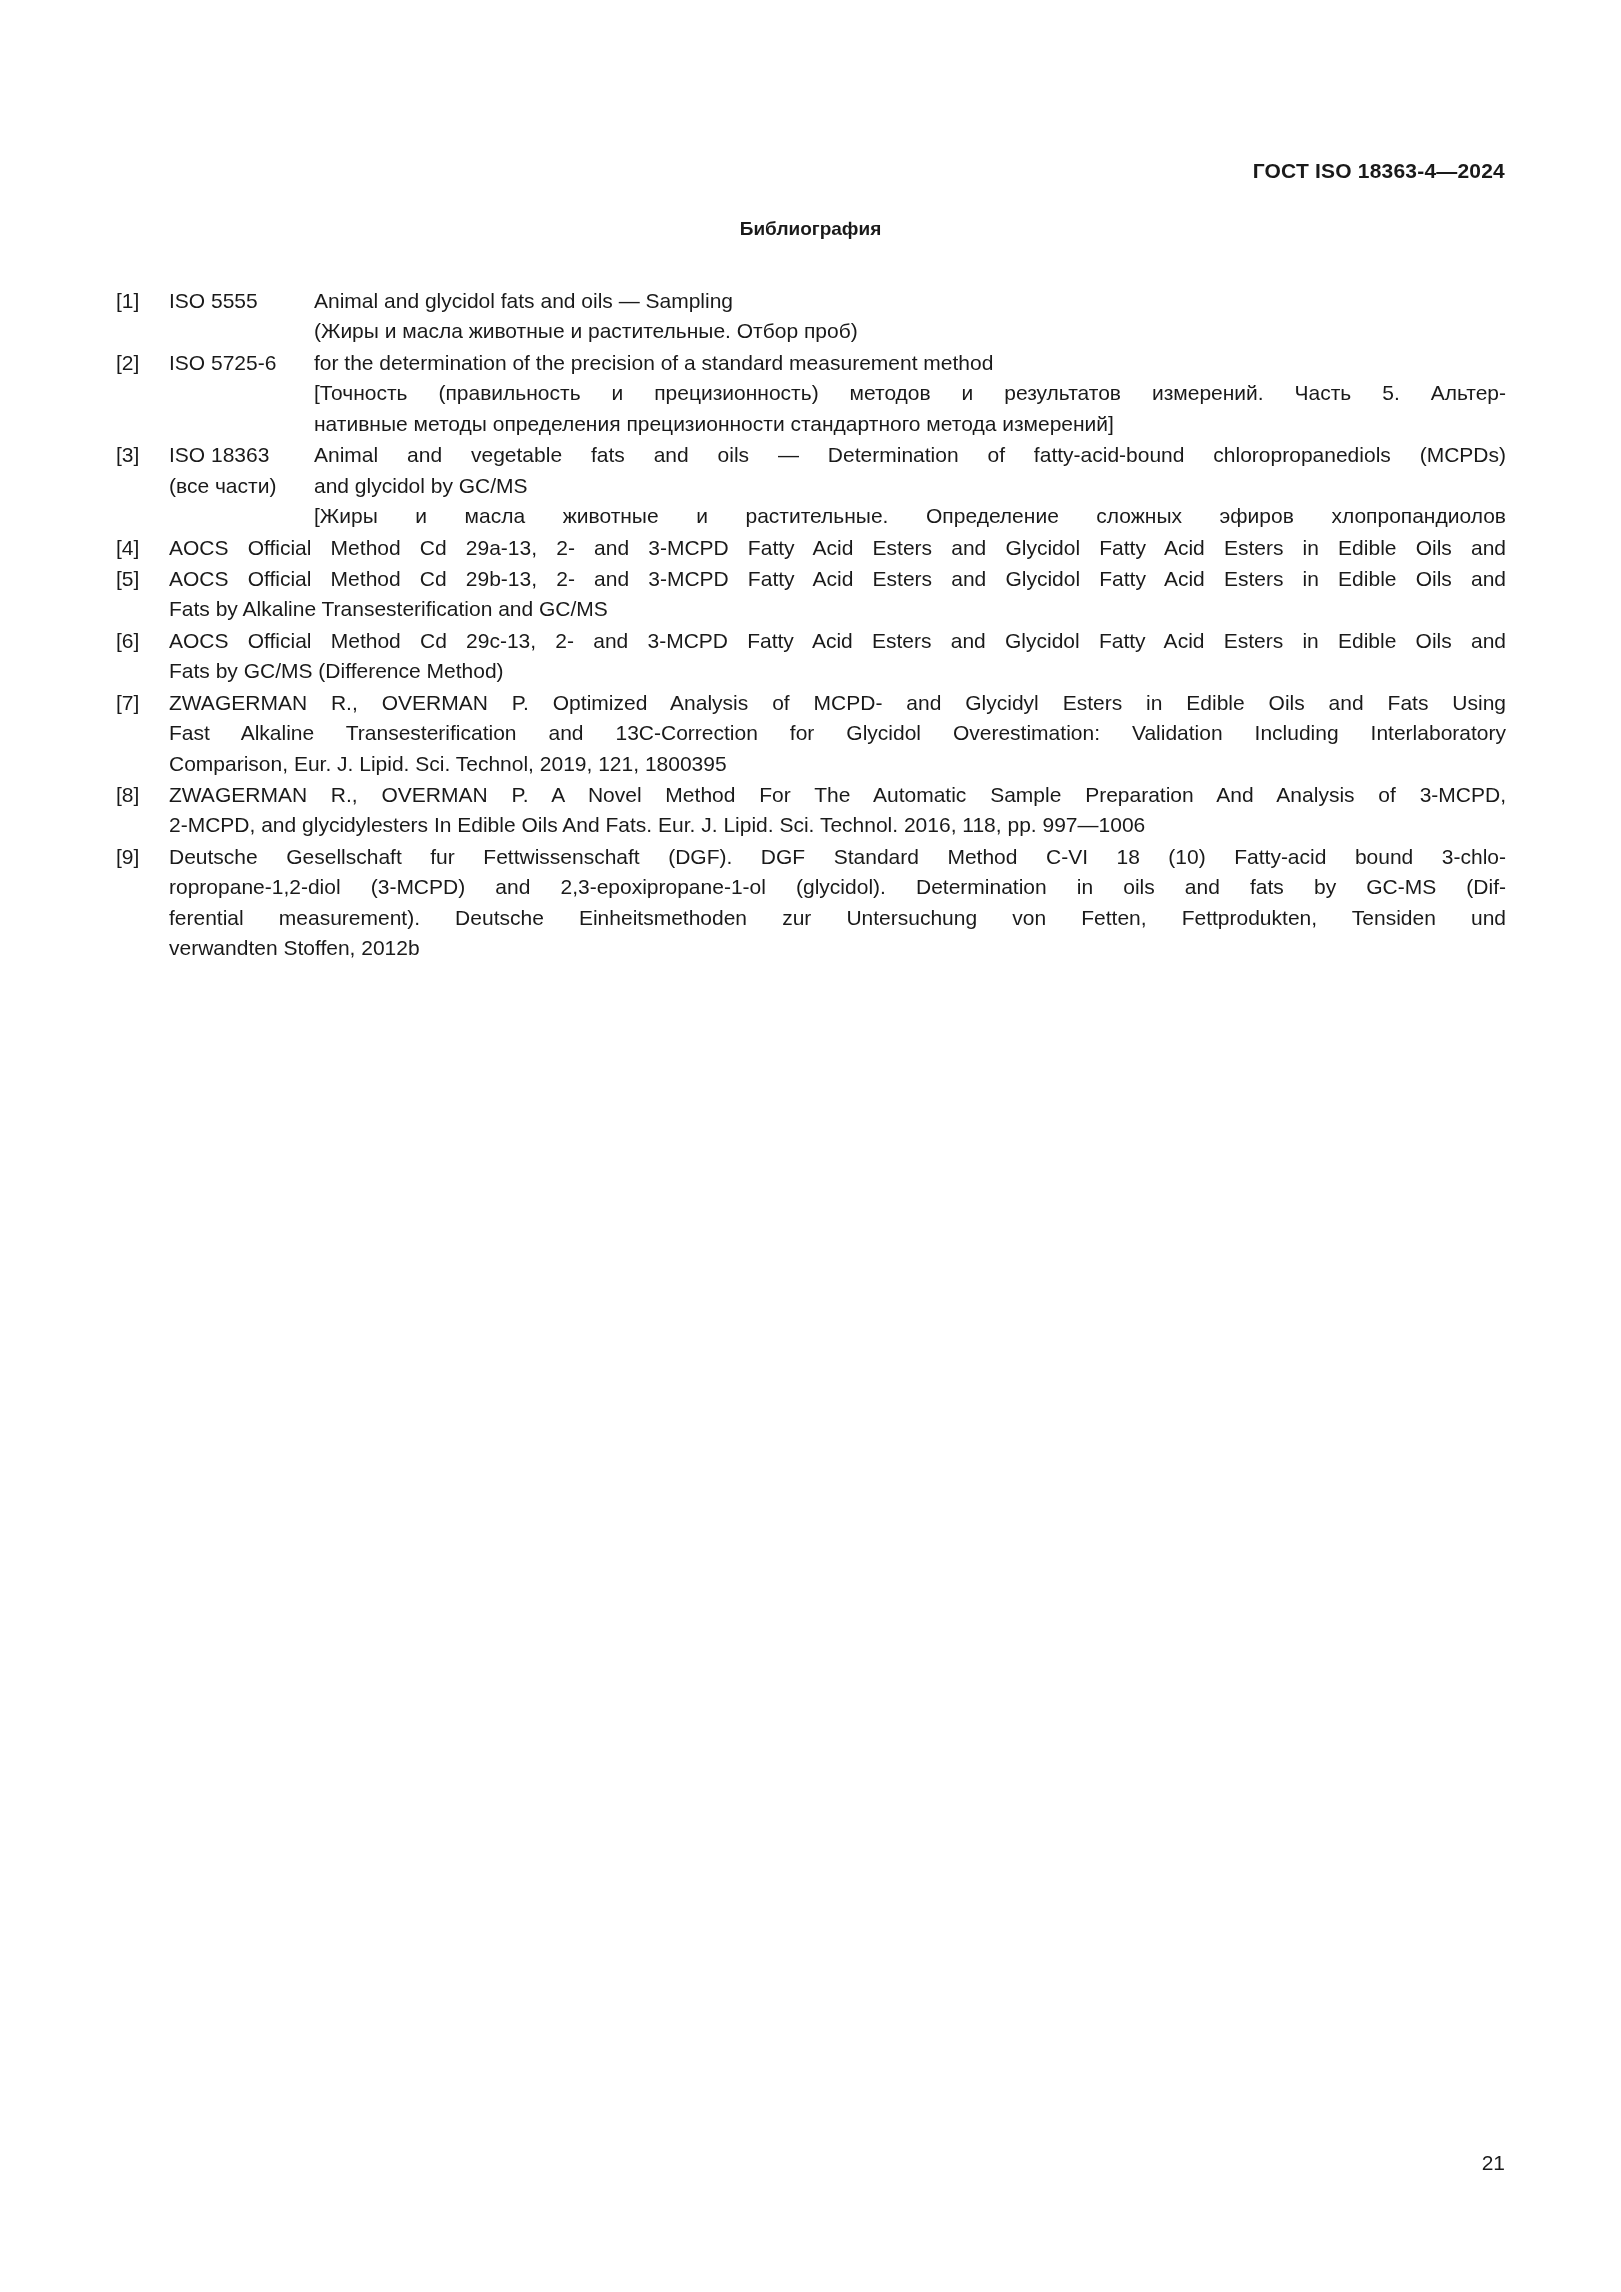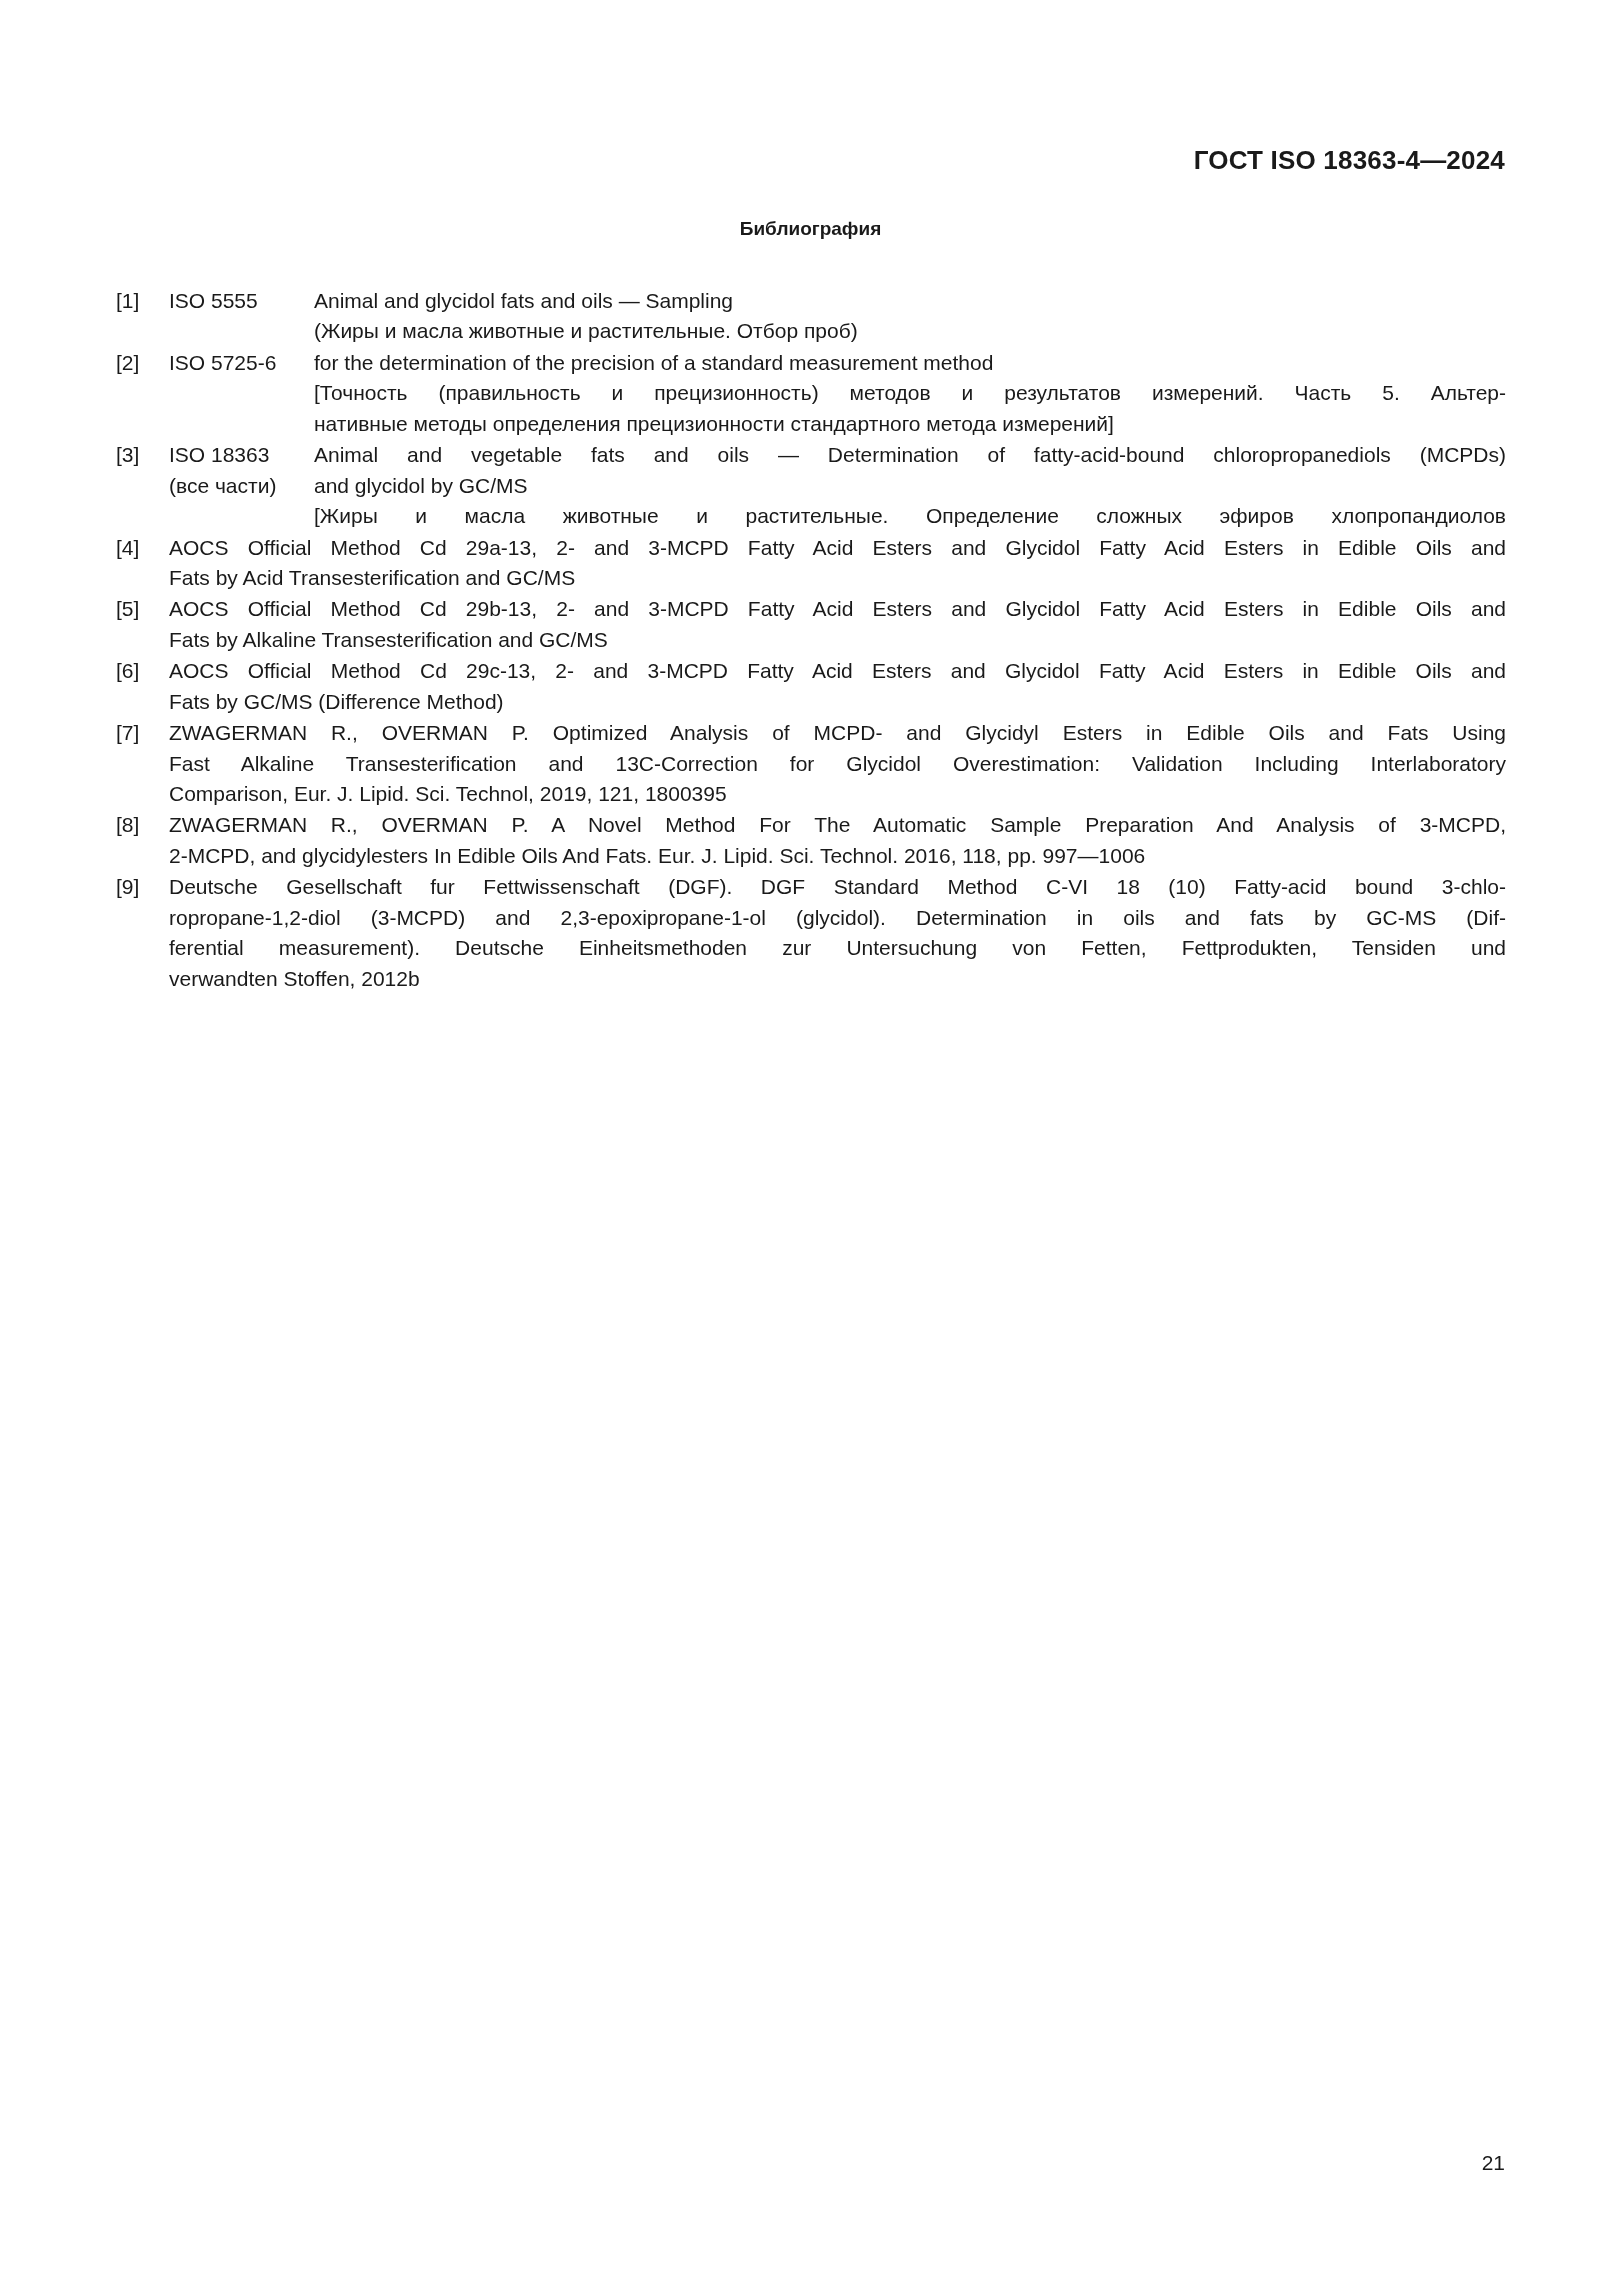--- a/index.html
+++ b/index.html
@@ -14,23 +14,23 @@
   .page {
     position: relative;
     width: 1621px;
     height: 2293px;
     margin: 0 auto;
     background: #ffffff;
     box-sizing: border-box;
   }
   .header {
     position: absolute;
-    top: 145px;
+    top: 159px;
     right: 116px;
-    font-size: 26px;
+    font-size: 21px;
     font-weight: bold;
     letter-spacing: 0.2px;
     white-space: nowrap;
   }
   .doc-title {
     position: absolute;
     top: 218px;
     left: 0;
     right: 0;
     text-align: center;
@@ -120,21 +120,20 @@
         <span class="line just">Animal and vegetable fats and oils — Determination of fatty-acid-bound chloropropanediols (MCPDs)</span>
         <span class="line">and glycidol by GC/MS</span>
         <span class="line just">[Жиры и масла животные и растительные. Определение сложных эфиров хлопропандиолов</span>
       </div>
     </div>
 
     <div class="entry">
       <div class="num">[4]</div>
       <div class="body">
         <span class="line just">AOCS Official Method Cd 29a-13, 2- and 3-MCPD Fatty Acid Esters and Glycidol Fatty Acid Esters in Edible Oils and</span>
-        <span class="line">Fats by Acid Transesterification and GC/MS</span>
       </div>
     </div>
 
     <div class="entry">
       <div class="num">[5]</div>
       <div class="body">
         <span class="line just">AOCS Official Method Cd 29b-13, 2- and 3-MCPD Fatty Acid Esters and Glycidol Fatty Acid Esters in Edible Oils and</span>
         <span class="line">Fats by Alkaline Transesterification and GC/MS</span>
       </div>
     </div>

